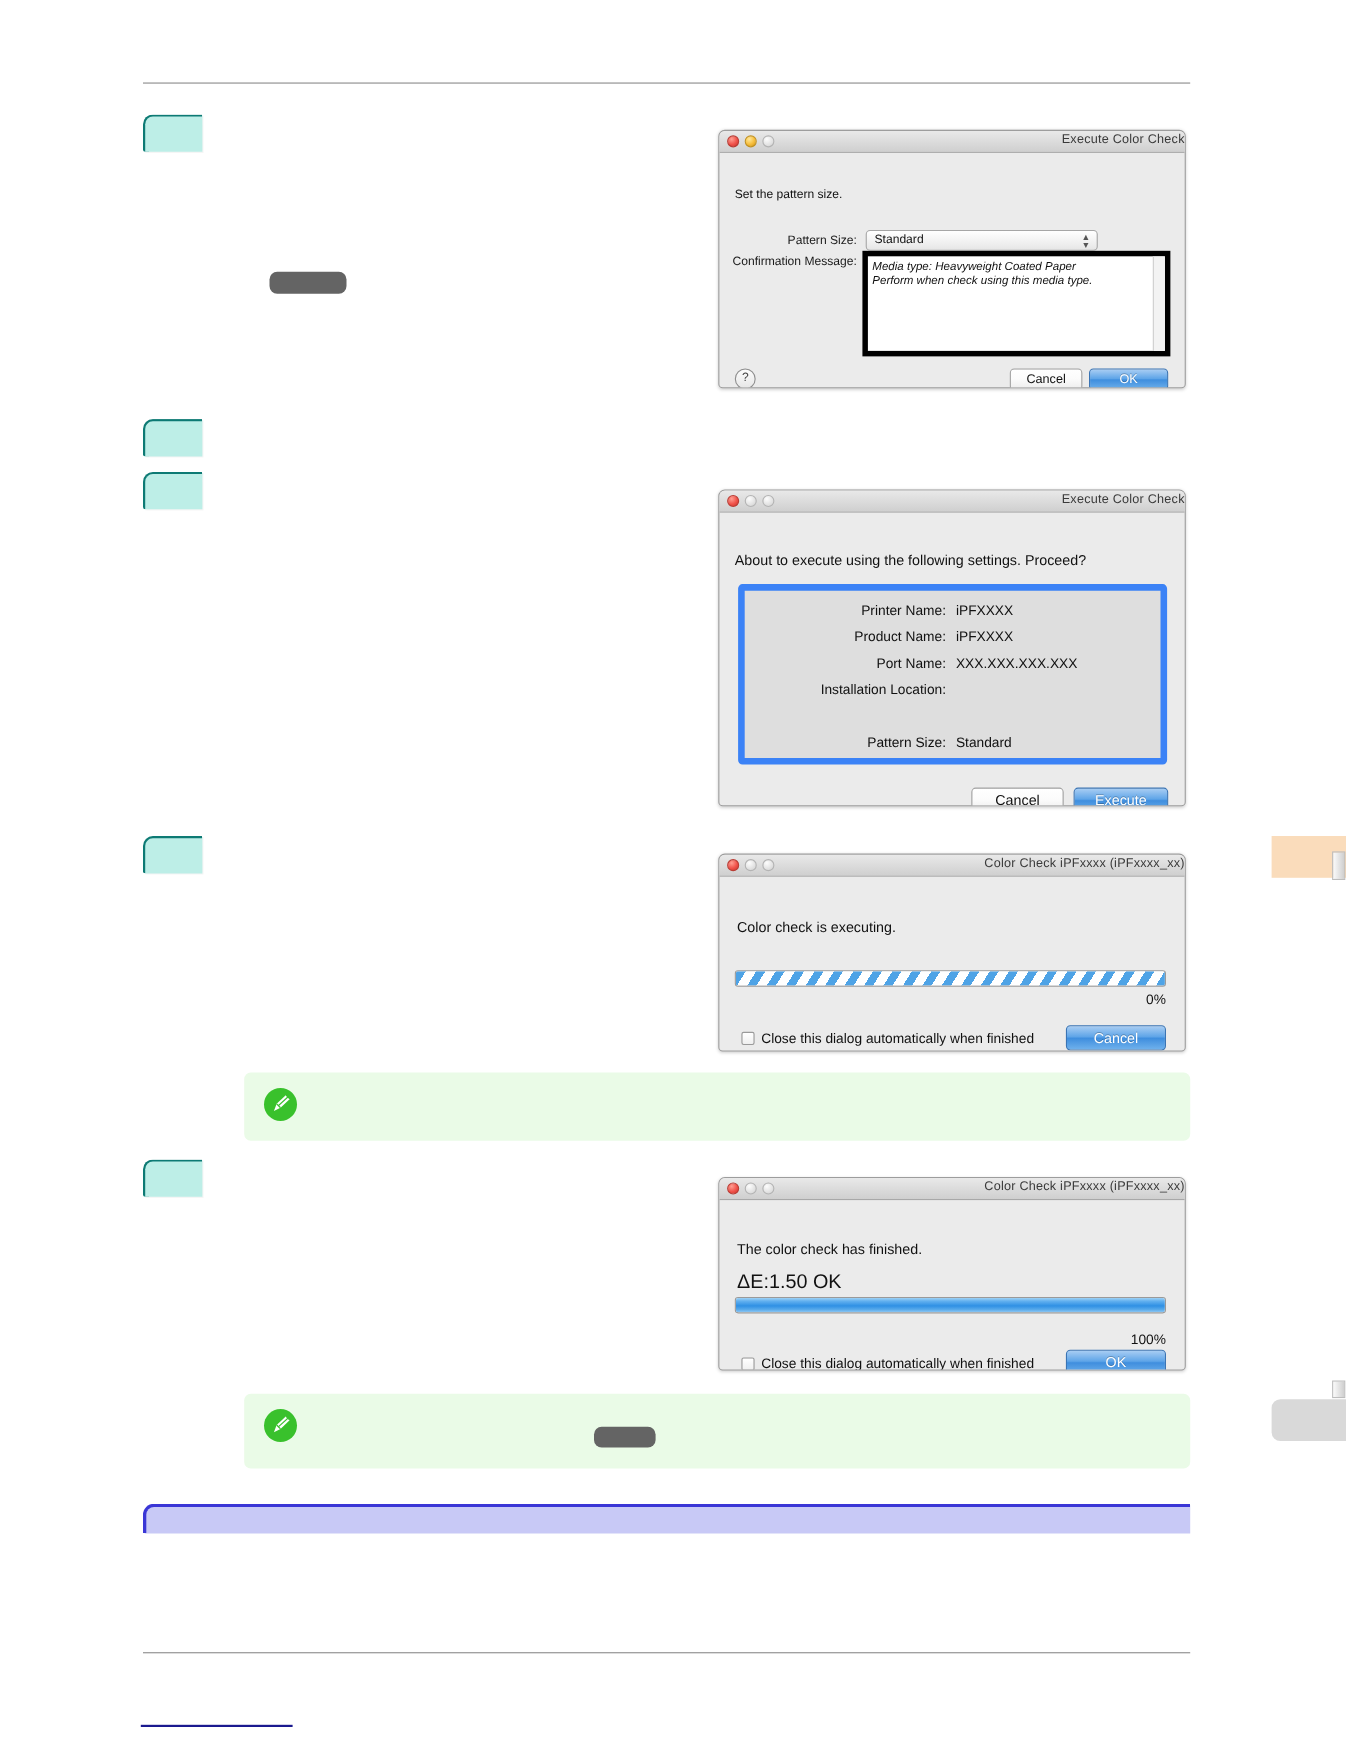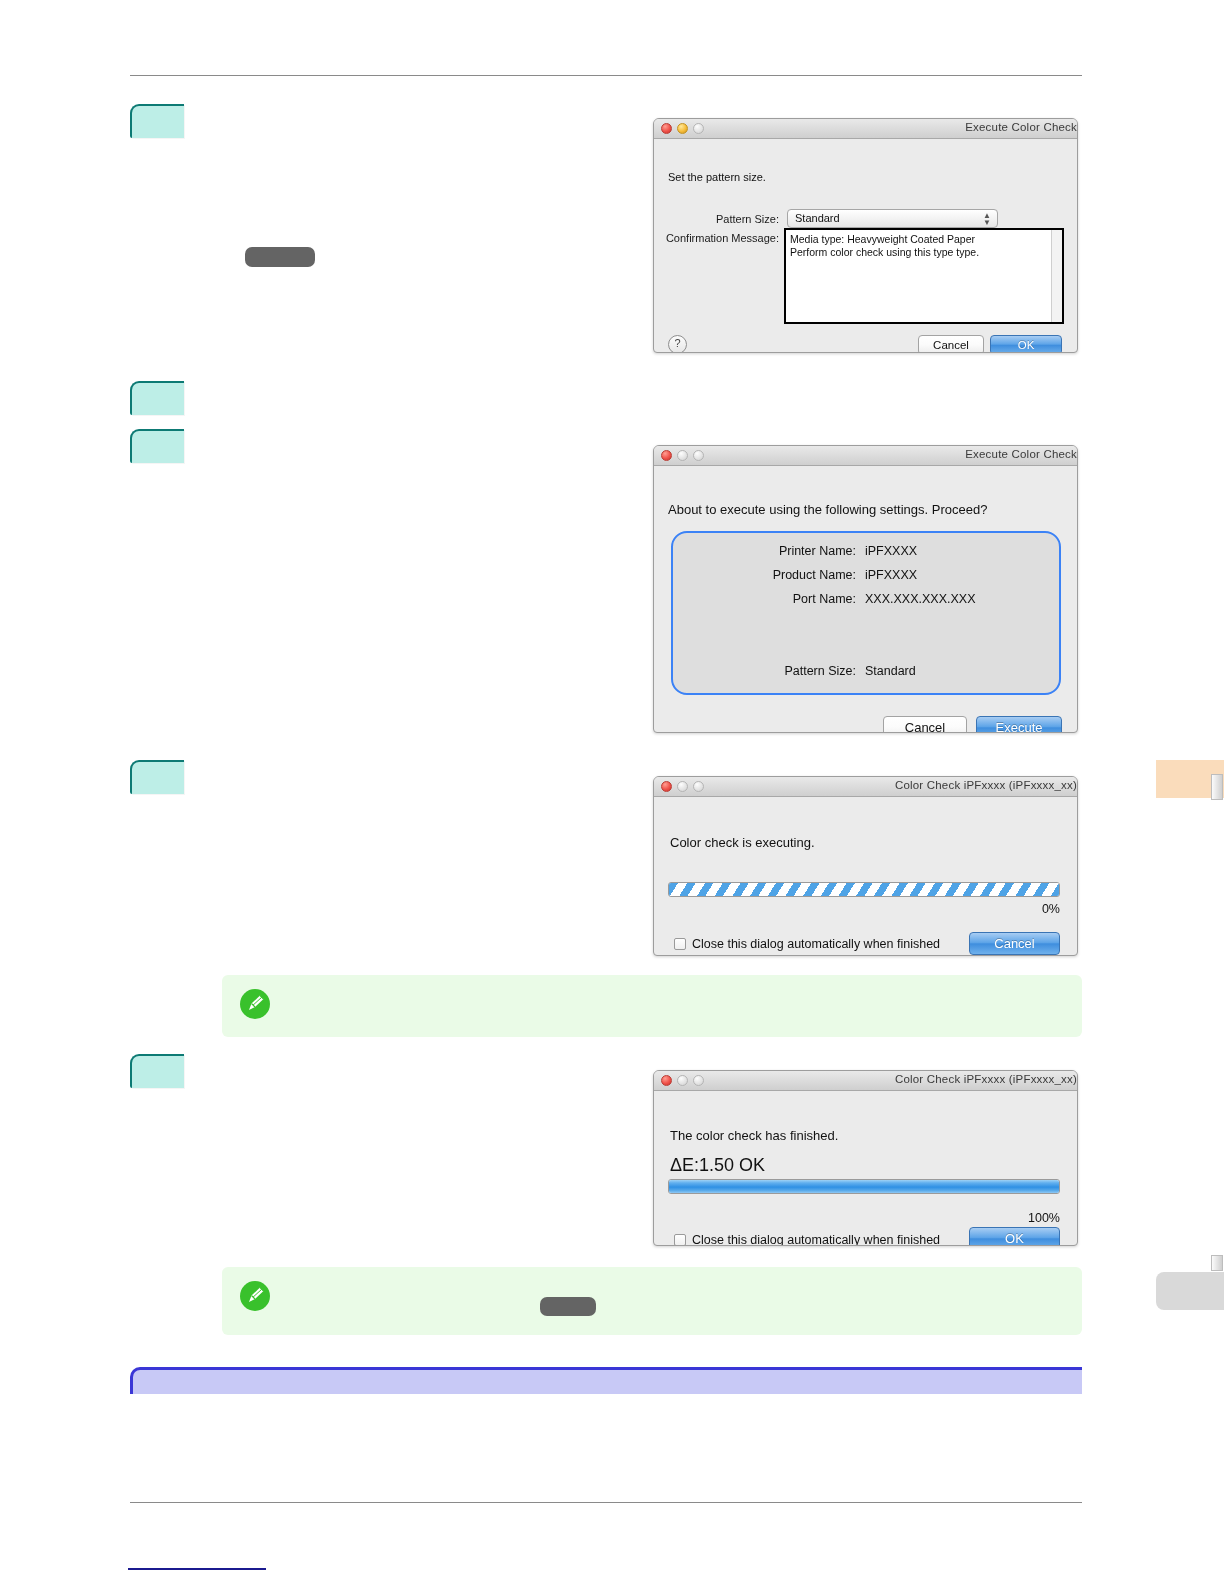--- a/index.html
+++ b/index.html
@@ -197,42 +197,43 @@
     font-size: 8px;
     line-height: 7px;
     color: #555;
     text-align: center;
   }
 
   
   .textbox {
     position: absolute;
     background: #fff;
-    border: 2px solid #000000;
+    border: 5px solid #000000;
     box-sizing: border-box;
     font-size: 10.5px;
     line-height: 12.5px;
     padding: 3px 4px;
     color: #111;
     overflow: hidden;
+    font-style: italic;
   }
   .textbox .vsb {
     position: absolute;
     top: 0; right: 0; bottom: 0;
     width: 10px;
     background: #f3f3f3;
     border-left: 1px solid #cfcfcf;
   }
 
   
   .group-panel {
     position: absolute;
     background: #dedede;
-    border: 2px solid #3b82f6;
-    border-radius: 16px;
+    border: 6px solid #3b82f6;
+    border-radius: 4px;
     box-sizing: border-box;
   }
   .info-row {
     position: absolute;
     left: 0; right: 0;
     height: 24px;
     font-size: 12.5px;
     color: #111;
   }
   .info-row .k {
@@ -395,21 +396,21 @@
 
     <div class="field-label" style="left:0px; top:74px; width:125px;">Pattern Size:</div>
     <div class="popup" style="left:133px; top:70px; width:211px;">
       <span>Standard</span>
       <span class="arrows">▲<br>▼</span>
     </div>
 
     <div class="field-label" style="left:0px; top:93px; width:125px;">Confirmation Message:</div>
     <div class="textbox" style="left:130px; top:89px; width:280px; height:96px;">
       <div>Media type: Heavyweight Coated Paper</div>
-      <div>Perform color check using this type type.</div>
+      <div>Perform when check using this media type.</div>
       <span class="vsb"></span>
     </div>
 
     <div class="help-btn" style="left:14px; top:196px;">?</div>
     <div class="btn plain" style="left:264px; top:196px; width:66px;">Cancel</div>
     <div class="btn default" style="left:336px; top:196px; width:72px;">OK</div>
   </div>
 </div>
 
 <div class="dlg" style="left:653px; top:445px; width:425px; height:288px;">
@@ -431,20 +432,24 @@
         <span class="v">iPFXXXX</span>
       </div>
       <div class="info-row" style="top:35px;">
         <span class="k">Product Name:</span>
         <span class="v">iPFXXXX</span>
       </div>
       <div class="info-row" style="top:59px;">
         <span class="k">Port Name:</span>
         <span class="v">XXX.XXX.XXX.XXX</span>
       </div>
+      <div class="info-row" style="top:83px;">
+        <span class="k">Installation Location:</span>
+        <span class="v"></span>
+      </div>
       <div class="info-row" style="top:131px;">
         <span class="k">Pattern Size:</span>
         <span class="v">Standard</span>
       </div>
     </div>
 
     <div class="btn plain big" style="left:229px; top:250px; width:84px;">Cancel</div>
     <div class="btn default big" style="left:322px; top:250px; width:86px;">Execute</div>
   </div>
 </div>

